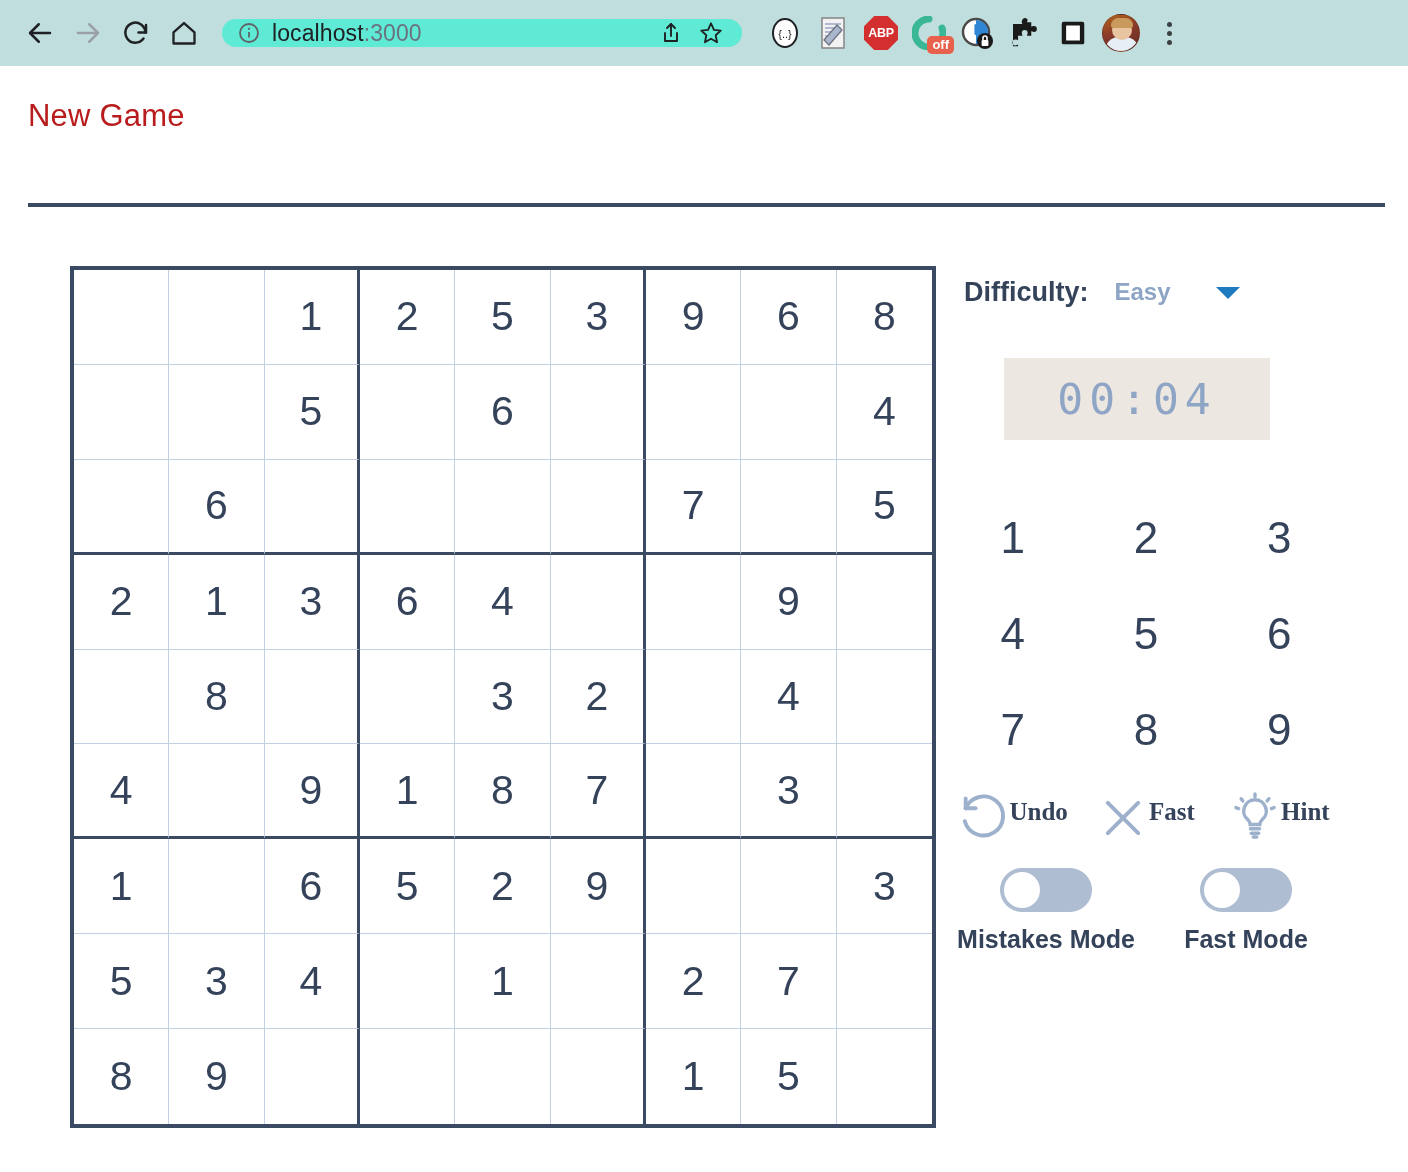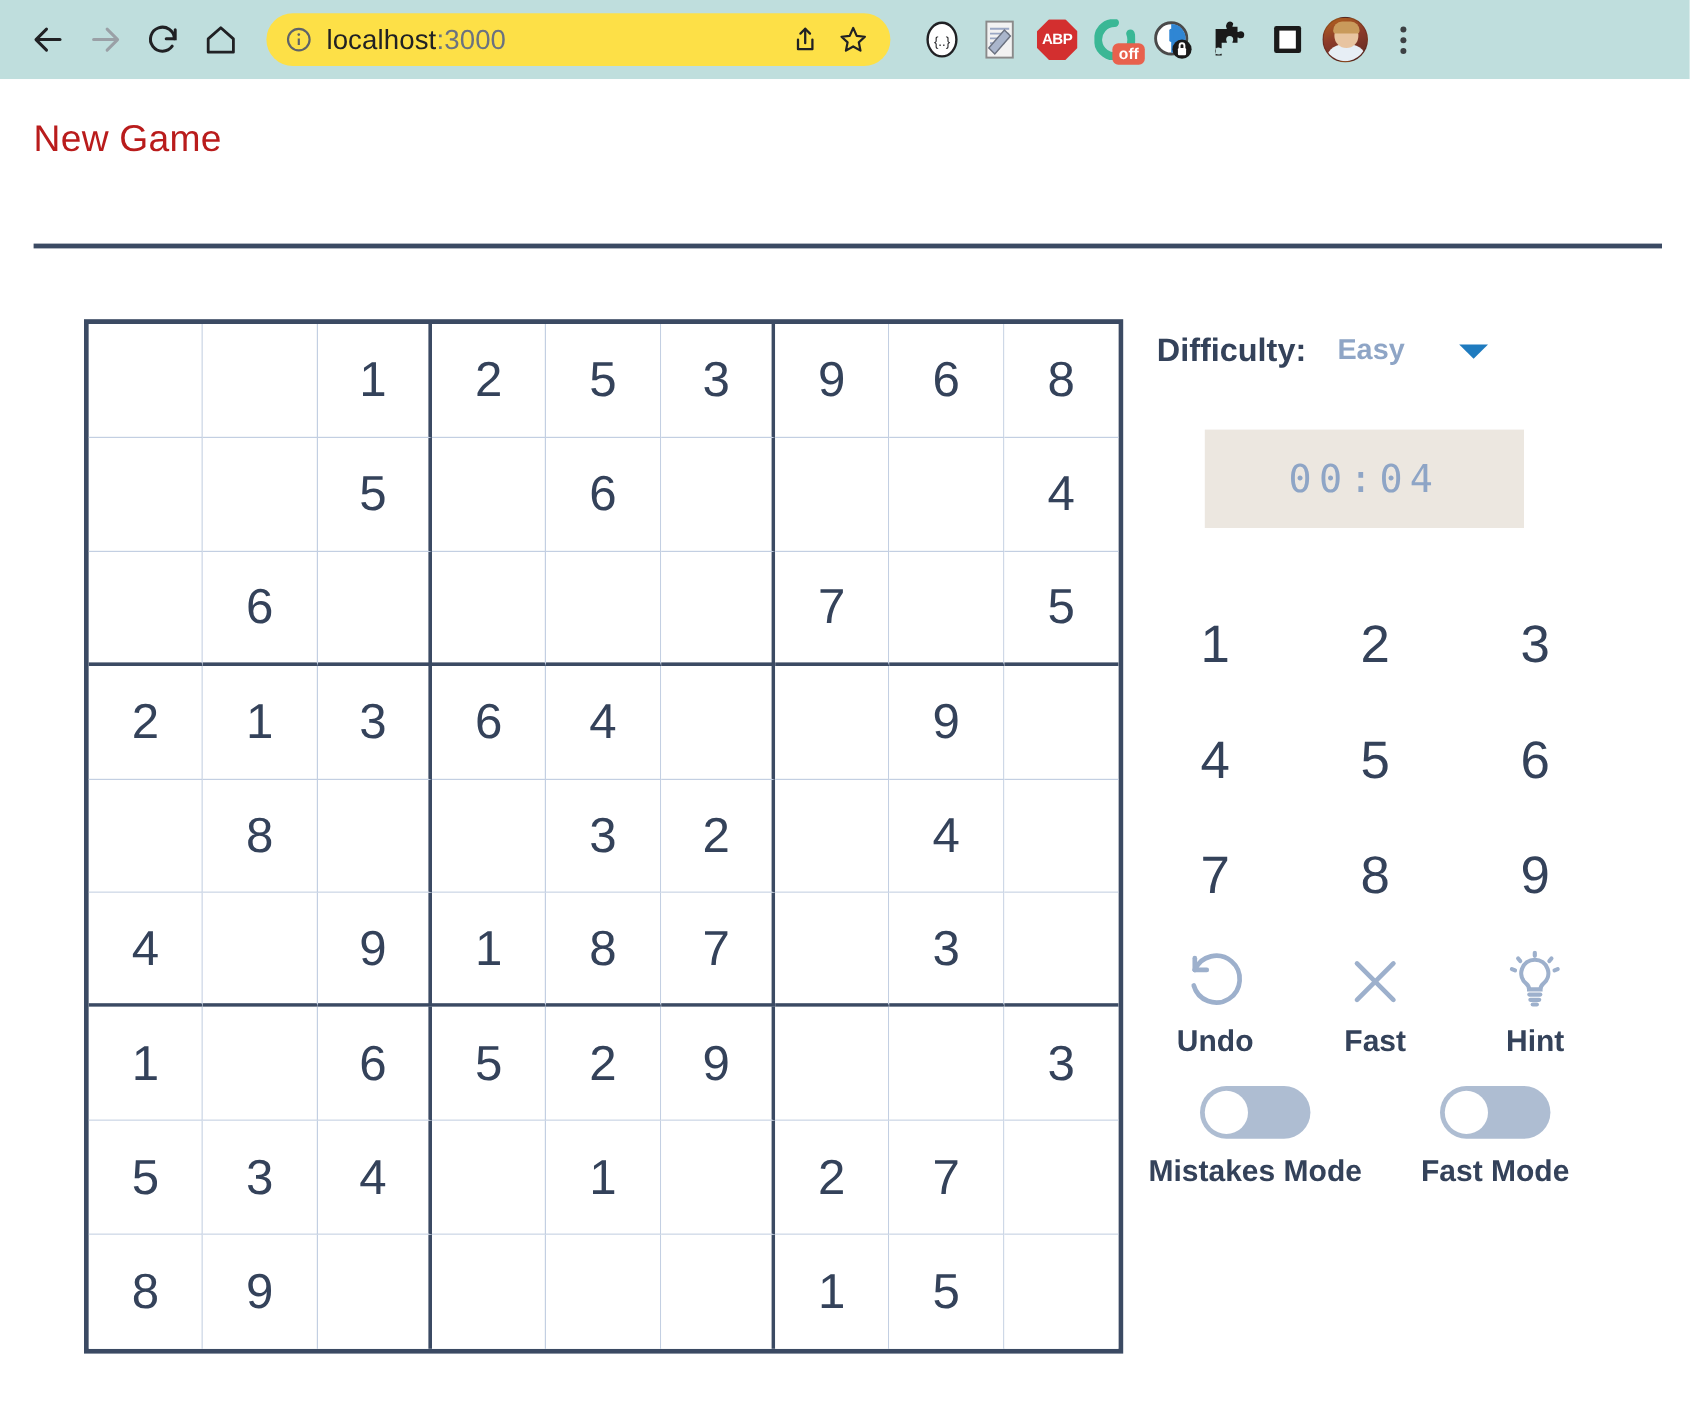--- a/index.html
+++ b/index.html
@@ -22,22 +22,22 @@
   .nav-btns { display: flex; align-items: center; gap: 0px; padding-left: 16px; }
   .nav-btn {
     width: 48px; height: 48px;
     display: flex; align-items: center; justify-content: center;
     cursor: pointer;
   }
   .nav-btn svg { display: block; }
 
   .url-pill {
     margin-left: 14px;
-    width: 520px; height: 44px;
-    background: #fde047;
+    width: 520px; height: 28px;
+    background: #5eead4;
     border-radius: 22px;
     display: flex; align-items: center;
     padding: 0 14px;
     position: relative;
   }
   .url-info { width: 26px; height: 26px; flex: 0 0 26px; display:flex; align-items:center; justify-content:center; }
   .url-text {
     font-size: 23px; color: #202124;
     margin-left: 10px; letter-spacing: 0.1px;
     white-space: nowrap;
@@ -132,21 +132,21 @@
   .difficulty-caret { margin-left: 42px; cursor: pointer; display:flex; }
 
   .timer {
     margin: 40px 0 0 58px;
     width: 266px; height: 82px;
     background: #ece7e0;
     display: flex; align-items: center; justify-content: center;
   }
   .timer-text {
     font-family: "DejaVu Sans Mono", "Liberation Mono", monospace;
-    font-size: 32px; color: #8ea5c6; letter-spacing: 6px;
+    font-size: 43px; color: #8ea5c6; letter-spacing: 6px;
     font-weight: normal;
   }
 
   .numpad {
     margin: 50px 0 0 0;
     width: 400px;
     display: grid;
     grid-template-columns: repeat(3, 1fr);
     grid-template-rows: repeat(3, 96px);
     justify-items: center; align-items: center;
@@ -155,21 +155,21 @@
     font-size: 44px; color: #34425a; cursor: pointer; user-select: none;
     width: 90px; text-align: center; line-height: 96px;
   }
 
   .actions {
     margin: 12px 0 0 0;
     width: 400px;
     display: grid; grid-template-columns: repeat(3, 1fr);
     justify-items: center;
   }
-  .action { display: flex; flex-direction: column; align-items: center; cursor: pointer; }
+  .action { display: flex; flex-direction: row; align-items: flex-start; cursor: pointer; font-family: Liberation Serif, serif; }
   .action-icon { height: 56px; display: flex; align-items: center; justify-content: center; }
   .action-label { font-size: 25px; font-weight: bold; color: #34425a; margin-top: 8px; }
 
   .toggles {
     margin: 22px 0 0 0;
     width: 400px;
     display: grid; grid-template-columns: 1fr 1fr;
     justify-items: center;
   }
   .toggle-group { display: flex; flex-direction: column; align-items: center; cursor: pointer; }

